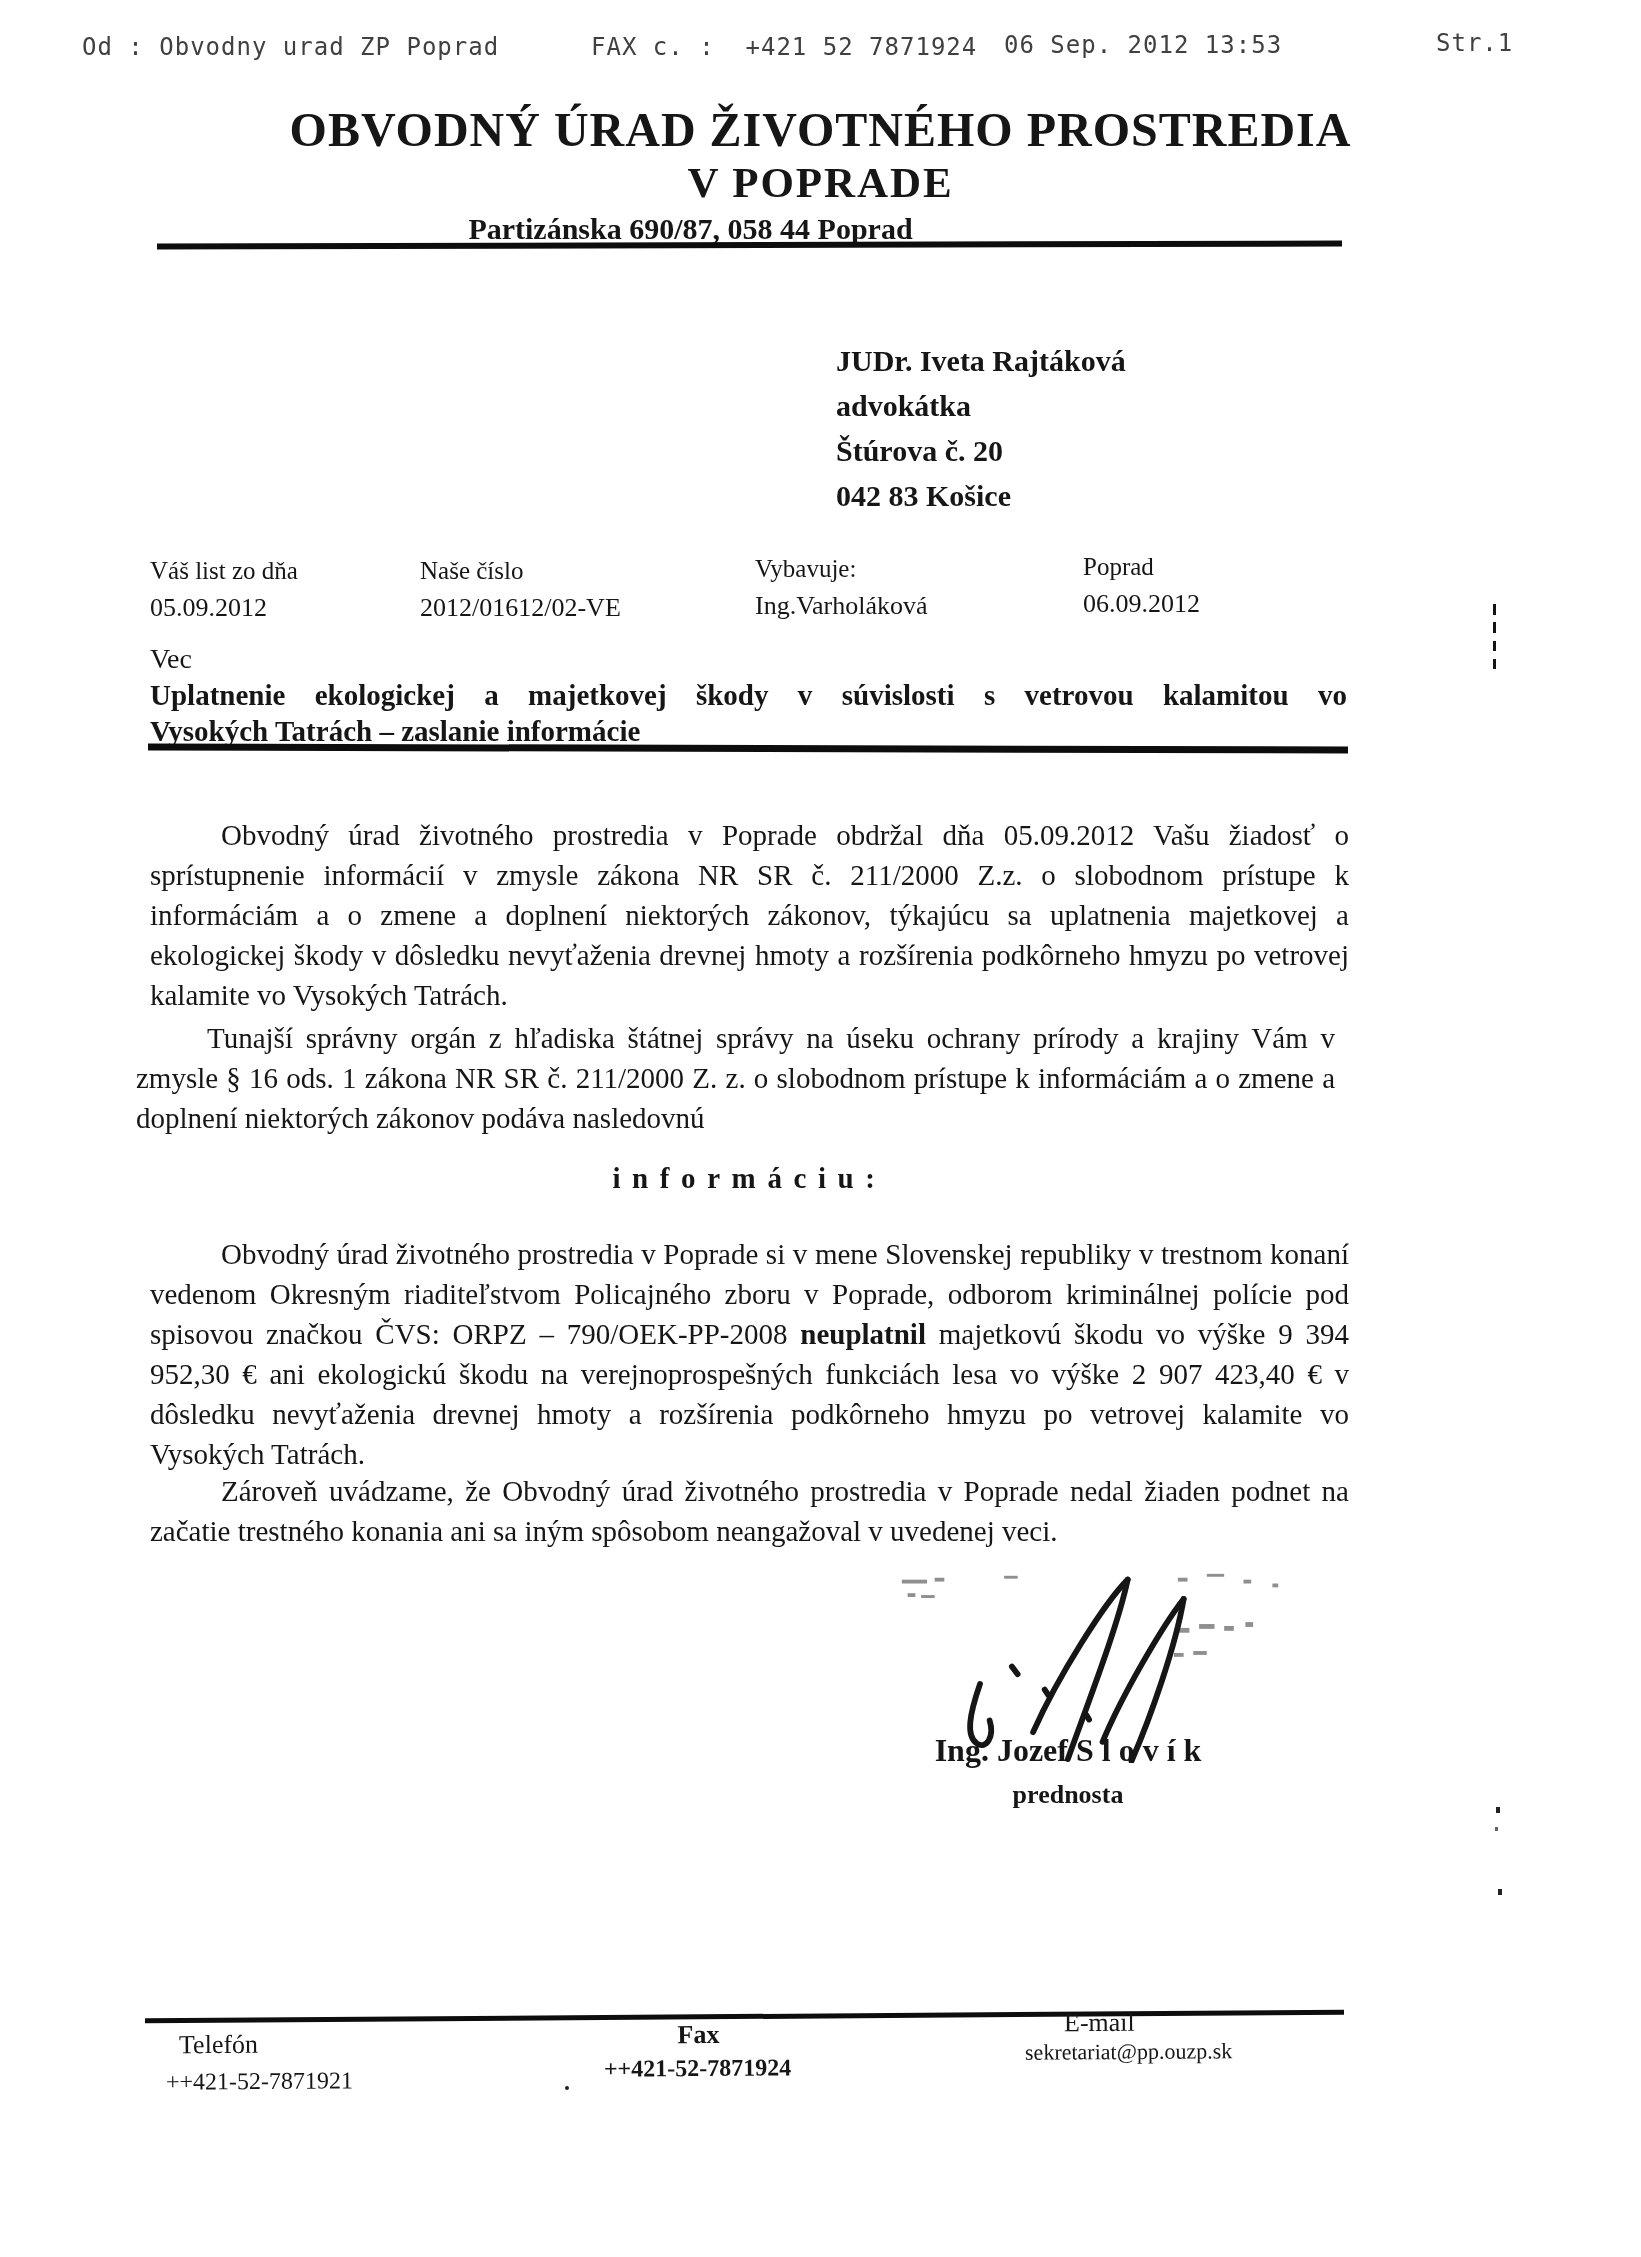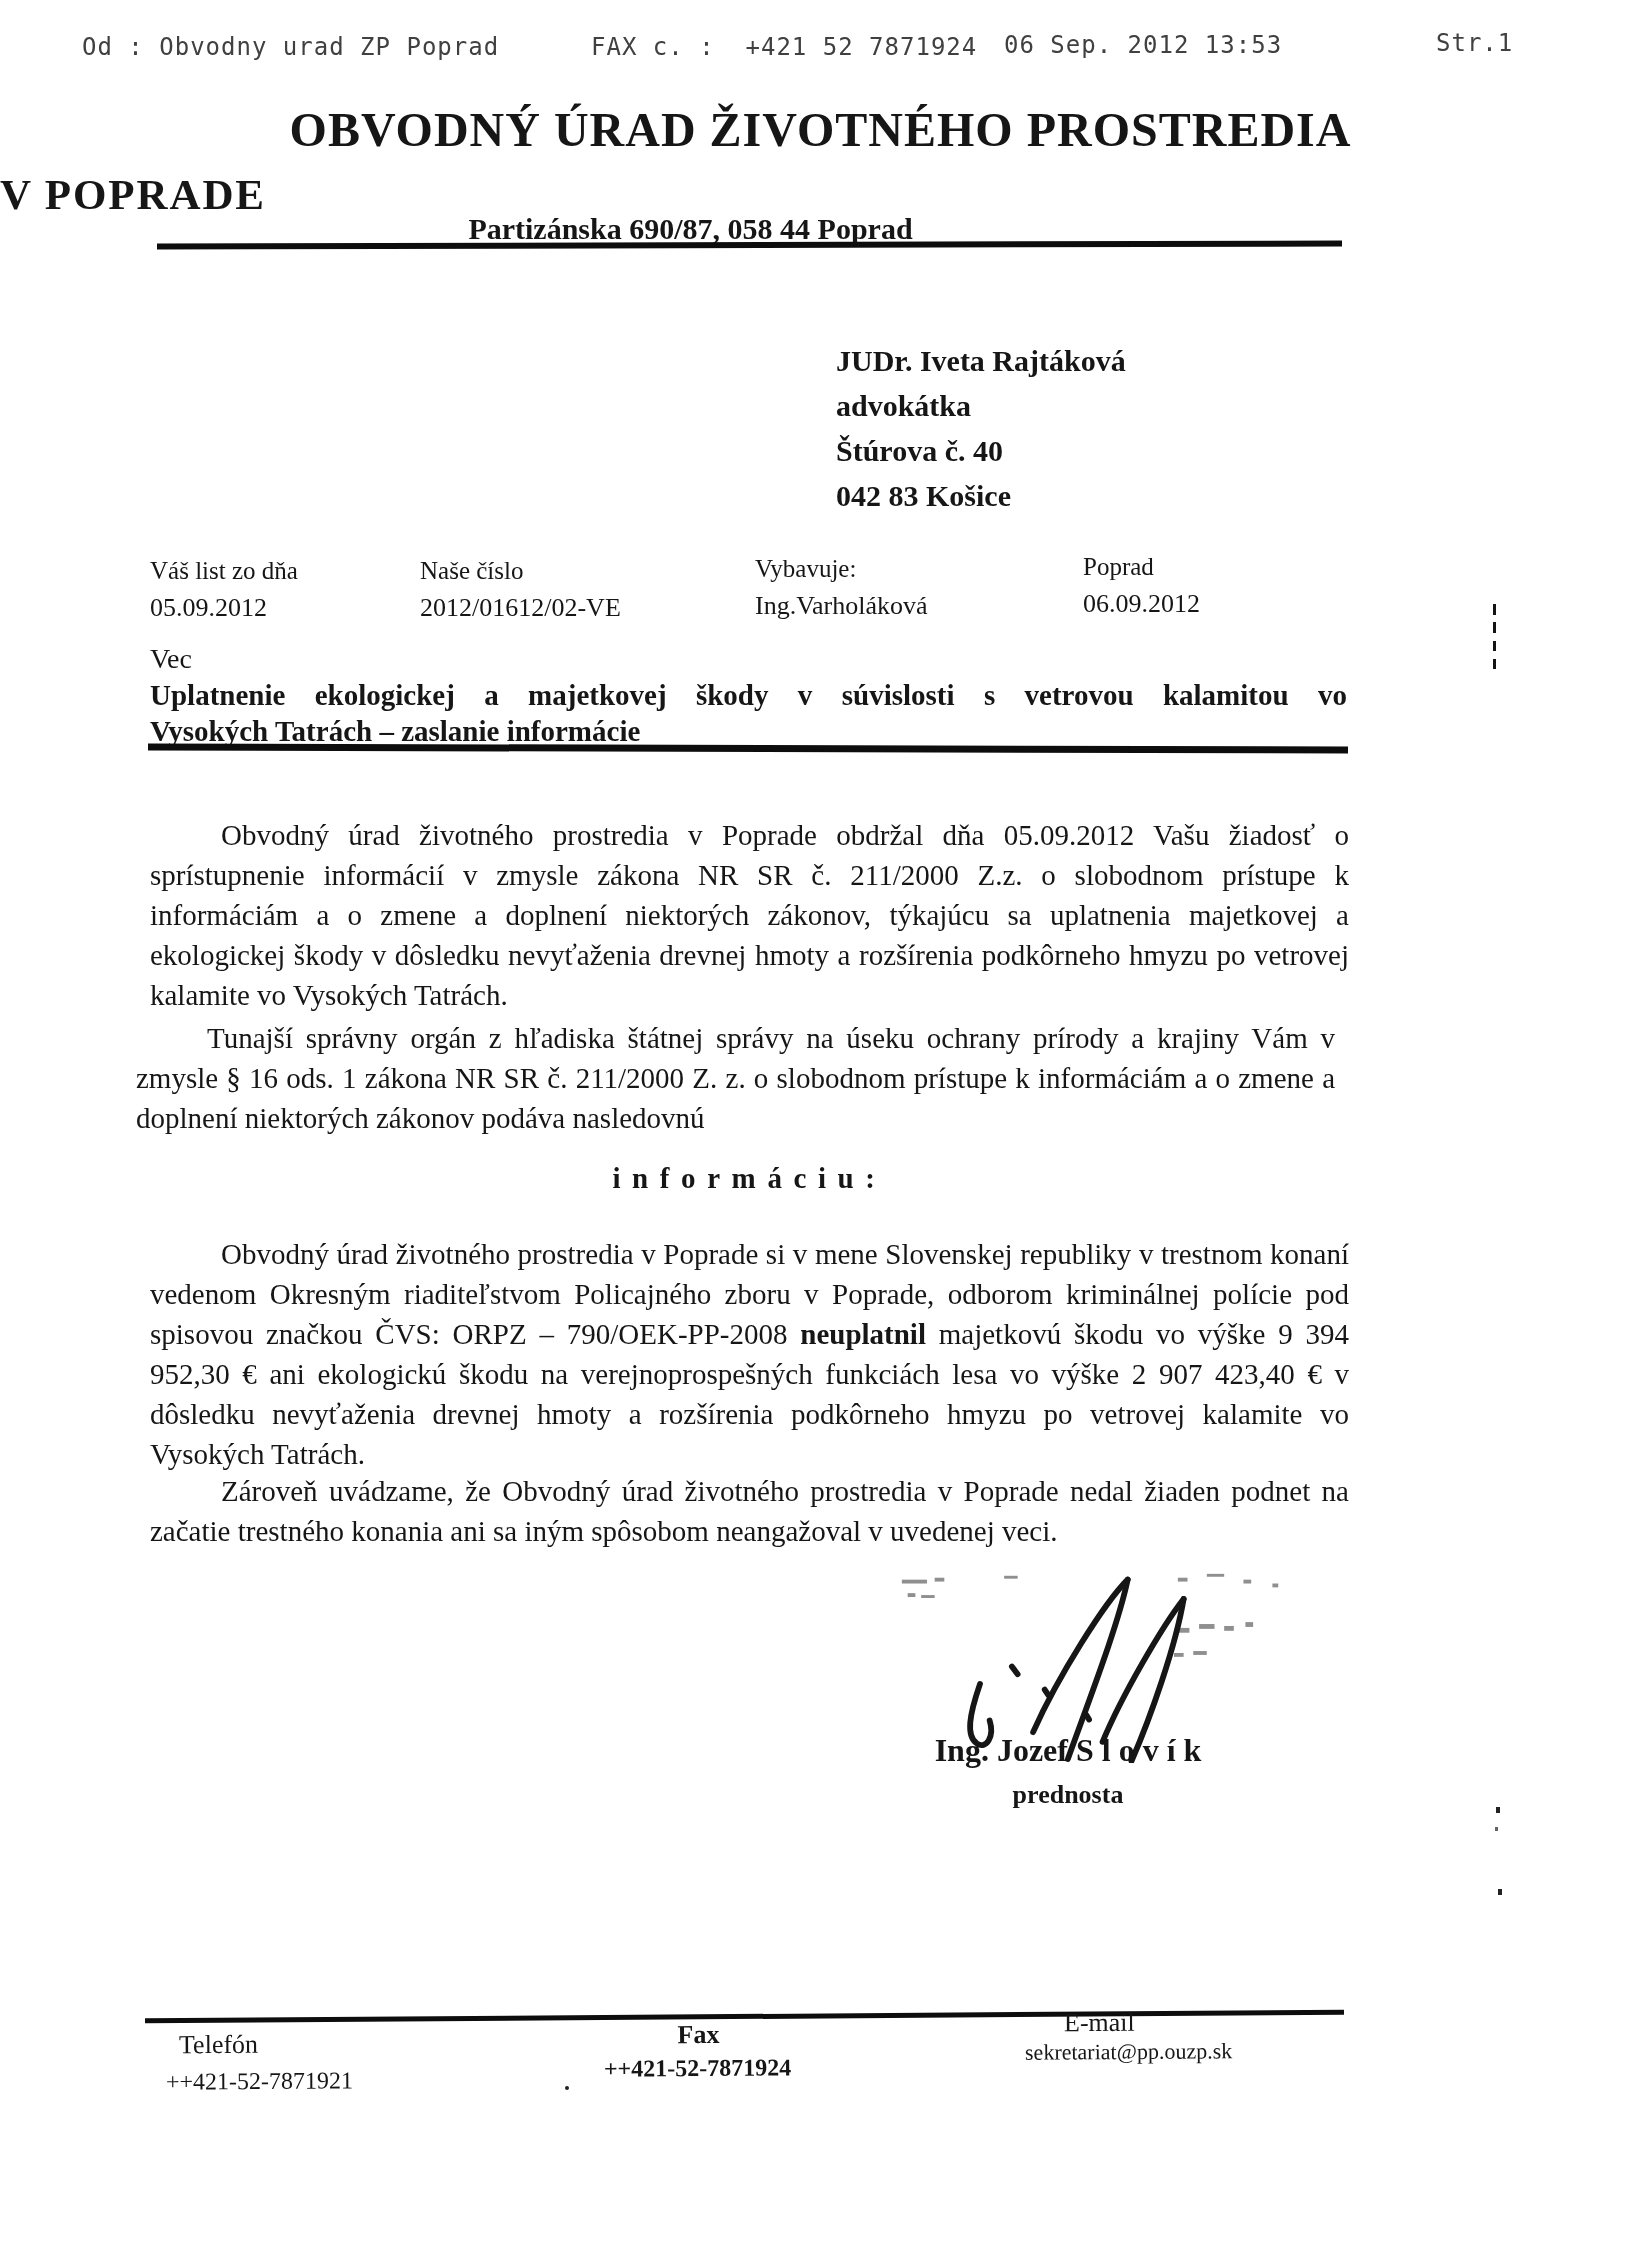--- a/index.html
+++ b/index.html
@@ -7,21 +7,21 @@
     position:relative; width:1641px; height:2257px; margin:0 auto;
     background:#ffffff; overflow:hidden;
     font-family:"Liberation Serif", serif; color:#161616;
   }
   .abs { position:absolute; }
   .fax-font {
     font-family:"DejaVu Sans Mono", monospace;
     font-size:24px; color:#404040; white-space:pre; letter-spacing:1px;
   }
   .title1 { left:0; width:1641px; text-align:center; font-weight:bold; font-size:48px; letter-spacing:1px; }
-  .title2 { left:0; width:1641px; text-align:left; font-weight:bold; font-size:43px; letter-spacing:1.9px;margin-top:12px; }
+  .title2 { left:0; width:1641px; text-align:center; font-weight:bold; font-size:43px; letter-spacing:1.9px; }
   .addr   { left:0; width:1381px; text-align:center; font-weight:bold; font-size:30px; }
   .rule { background:#0d0d0d; }
   .recipient { font-weight:bold; font-size:30px; line-height:45px; }
   .ref-label { font-size:25px; line-height:29px; }
   .ref-value { font-size:26px; margin-top:7.7px; }
   .vec { font-size:28px; }
   .subject { font-weight:bold; font-size:29px; line-height:35px; width:1197px; }
   .just-last { text-align:justify; text-align-last:justify; }
   .para {
     width:1199px; font-size:29px; line-height:40px;
@@ -53,21 +53,21 @@
   <div class="abs fax-font" style="left:1436px; top:29px;">Str.1</div>
 
   <div class="abs title1" style="top:102px;">OBVODNÝ ÚRAD ŽIVOTNÉHO PROSTREDIA</div>
   <div class="abs title2" style="top:158px;">V POPRADE</div>
   <div class="abs addr" style="top:212px;">Partizánska 690/87, 058 44 Poprad</div>
   <div class="abs rule" style="left:157px; top:242px; width:1185px; height:5.8px; transform:rotate(-0.15deg);"></div>
 
   <div class="abs recipient" style="left:836px; top:338px;">
     <div>JUDr. Iveta Rajtáková</div>
     <div>advokátka</div>
-    <div>Štúrova č. 40</div>
+    <div>Štúrova č. 20</div>
     <div>042 83 Košice</div>
   </div>
 
   <div class="abs" style="left:150px; top:556px;">
     <div class="ref-label">Váš list zo dňa</div>
     <div class="ref-value">05.09.2012</div>
   </div>
   <div class="abs" style="left:420px; top:556px;">
     <div class="ref-label">Naše číslo</div>
     <div class="ref-value">2012/01612/02-VE</div>

